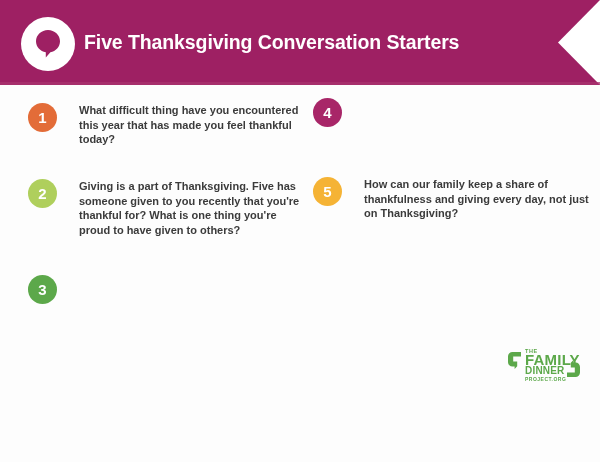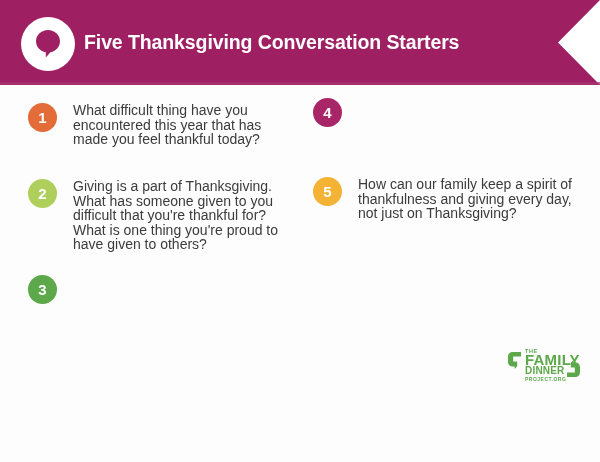--- a/index.html
+++ b/index.html
@@ -110,24 +110,24 @@
     border-radius: 50%;
     color: #ffffff;
     font-size: 15px;
     font-weight: bold;
     line-height: 29px;
     text-align: center;
     font-family: "Liberation Sans", sans-serif;
   }
 
   .qtext {
-    margin-left: 16px;
-    font-size: 14px;
+    margin-left: 22px;
+    font-size: 11px;
     line-height: 14.6px;
-    font-weight: normal;
+    font-weight: bold;
     color: #3b3b3b;
     font-family: "Liberation Sans", sans-serif;
   }
 
   
   .footer-logo {
     position: absolute;
     left: 508px;
     top: 348px;
     width: 74px;
@@ -181,38 +181,38 @@
 
     <div class="col col-left">
 
       <div class="qitem" style="top:18px;left:0;width:272px;">
         <div class="num-badge" style="background: rgb(227, 108, 56);">1</div>
         <div class="qtext">What difficult thing have you encountered this year that has made you feel thankful today?</div>
       </div>
 
       <div class="qitem" style="top:94px;left:0;width:272px;">
         <div class="num-badge" style="background: rgb(175, 207, 92);">2</div>
-        <div class="qtext">Giving is a part of Thanksgiving. What has someone given to you difficult that you're thankful for? What is one thing you're proud to have given to others?</div>
+        <div class="qtext">Giving is a part of Thanksgiving. Five has someone given to you recently that you're thankful for? What is one thing you're proud to have given to others?</div>
       </div>
 
       <div class="qitem" style="top:190px;left:0;width:272px;">
         <div class="num-badge" style="background: rgb(92, 168, 74);">3</div>
       </div>
 
     </div>
 
     <div class="col col-right">
 
       <div class="qitem" style="top:13px;left:0;width:278px;">
         <div class="num-badge" style="background: rgb(168, 38, 104);">4</div>
       </div>
 
       <div class="qitem" style="top:92px;left:0;width:278px;">
         <div class="num-badge" style="background: rgb(245, 179, 53);">5</div>
-        <div class="qtext">How can our family keep a spirit of thankfulness and giving every day, not just on Thanksgiving?</div>
+        <div class="qtext">How can our family keep a share of thankfulness and giving every day, not just on Thanksgiving?</div>
       </div>
 
     </div>
   </div>
 
   <div class="footer-logo">
 
     <span class="fl-quote fl-quote-left">
       <svg width="14" height="17" viewBox="0 0 14 17" xmlns="http://www.w3.org/2000/svg">
         <path d="M13 0 L4.5 0 C2 0 0 2 0 4.6 L0 10 C0 12.6 2 14.6 4.5 14.6 L6.6 14.6 L6.6 17 L9.2 14.2 L9.2 9.4 L5.2 9.4 L5.2 4.6 L13 4.6 Z" fill="#5CA84A"></path>

